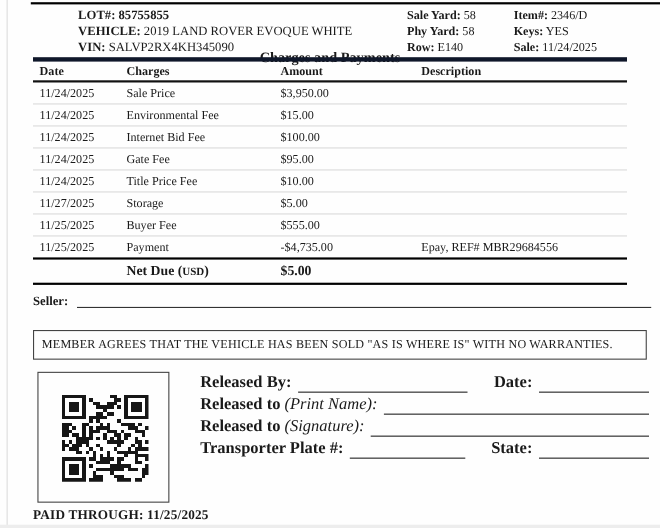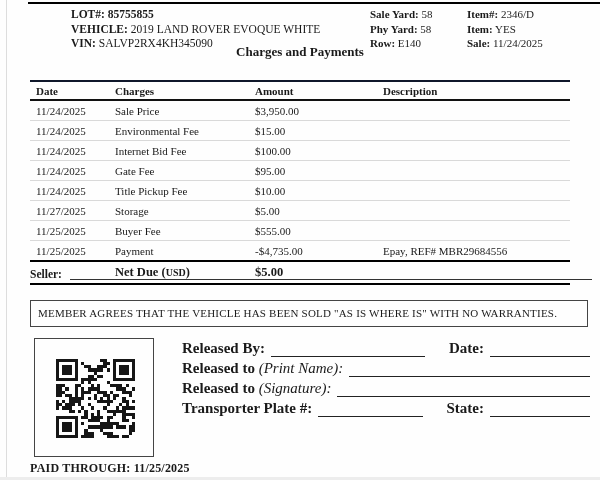--- a/index.html
+++ b/index.html
@@ -18,21 +18,21 @@
   .bottom-scan{left:0;bottom:0;width:600px;height:3px;background:#ededed;}
 
   
   .hdr-left{left:32px;top:7px;font-size:11.5px;line-height:14.5px;margin-left:39px;}
   .hdr-col1{left:370px;top:7px;font-size:11px;line-height:14.5px;}
   .hdr-col2{left:467px;top:7px;font-size:11px;line-height:14.5px;}
 
   .doc-title{left:0;top:44px;width:600px;text-align:center;font-size:13px;font-weight:bold;}
 
   
-  .charges{left:30px;top:80px;width:540px;border-top:2px solid #0f172a;font-size:11px;}
+  .charges{left:30px;top:52px;width:540px;border-top:4px solid #0f172a;font-size:11px;}
   .trow{display:grid;grid-template-columns:79px 140px 128px 1fr;padding-left:6px;align-items:center;}
   .thead{height:17px;border-bottom:2px solid #111;font-weight:bold;}
   .tbody .trow{height:19px;border-bottom:1px solid #d9d9d9;}
   .tbody .trow:last-child{border-bottom:none;}
   .netdue{height:21px;border-top:2px solid #000;border-bottom:2px solid #000;font-weight:bold;font-size:12.5px;}
   .netdue .small{font-size:10px;}
 
   
   .seller{left:30px;top:266px;width:562px;display:flex;align-items:flex-end;font-size:11.5px;height:14px;}
   .seller .uline{flex:1;border-bottom:1px solid #333;height:100%;margin-left:8px;}
@@ -68,21 +68,21 @@
 </div>
 
 <div class="abs hdr-col1">
   <div><b>Sale Yard:</b> <span>58</span></div>
   <div><b>Phy Yard:</b> <span>58</span></div>
   <div><b>Row:</b> <span>E140</span></div>
 </div>
 
 <div class="abs hdr-col2">
   <div><b>Item#:</b> <span>2346/D</span></div>
-  <div><b>Item:</b> <span>YES</span></div>
+  <div><b>Keys:</b> <span>YES</span></div>
   <div><b>Sale:</b> <span>11/24/2025</span></div>
 </div>
 
 <div class="abs doc-title">Charges and Payments</div>
 
 <div class="abs charges">
   <div class="trow thead">
     <span>Date</span>
     <span>Charges</span>
     <span>Amount</span>
@@ -112,21 +112,21 @@
 
   <div class="trow">
     <span>11/24/2025</span>
     <span>Gate Fee</span>
     <span>$95.00</span>
     <span></span>
   </div>
 
   <div class="trow">
     <span>11/24/2025</span>
-    <span>Title Pickup Fee</span>
+    <span>Title Price Fee</span>
     <span>$10.00</span>
     <span></span>
   </div>
 
   <div class="trow">
     <span>11/27/2025</span>
     <span>Storage</span>
     <span>$5.00</span>
   </div>
 

